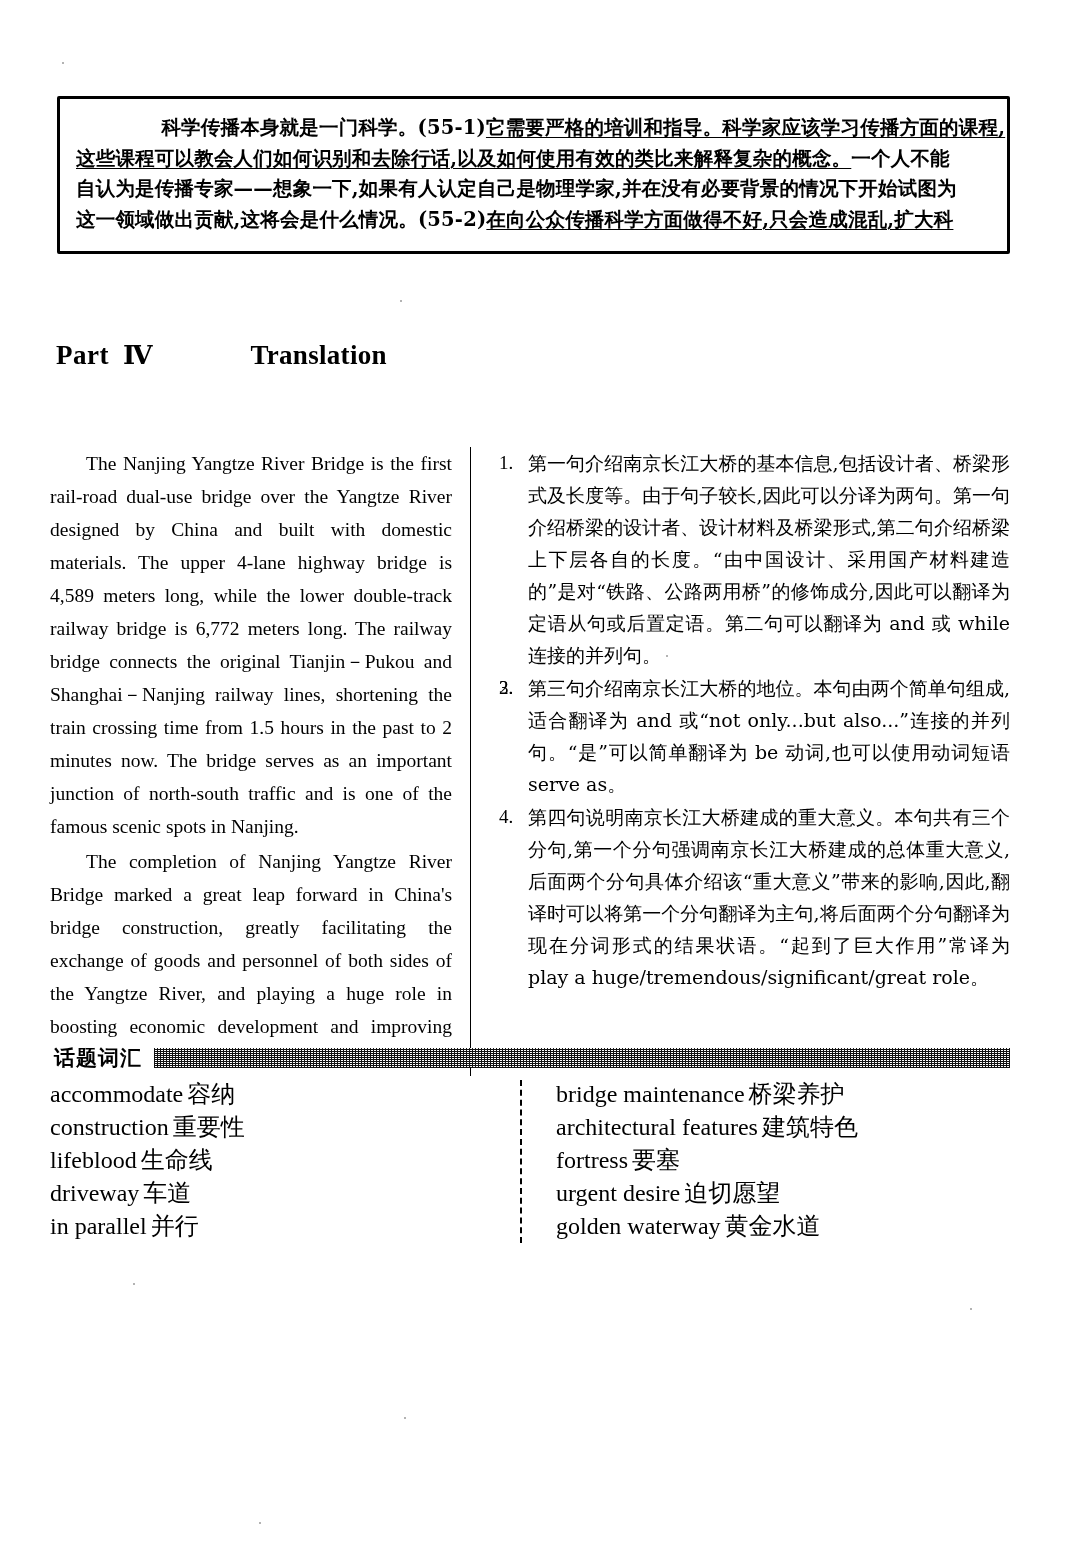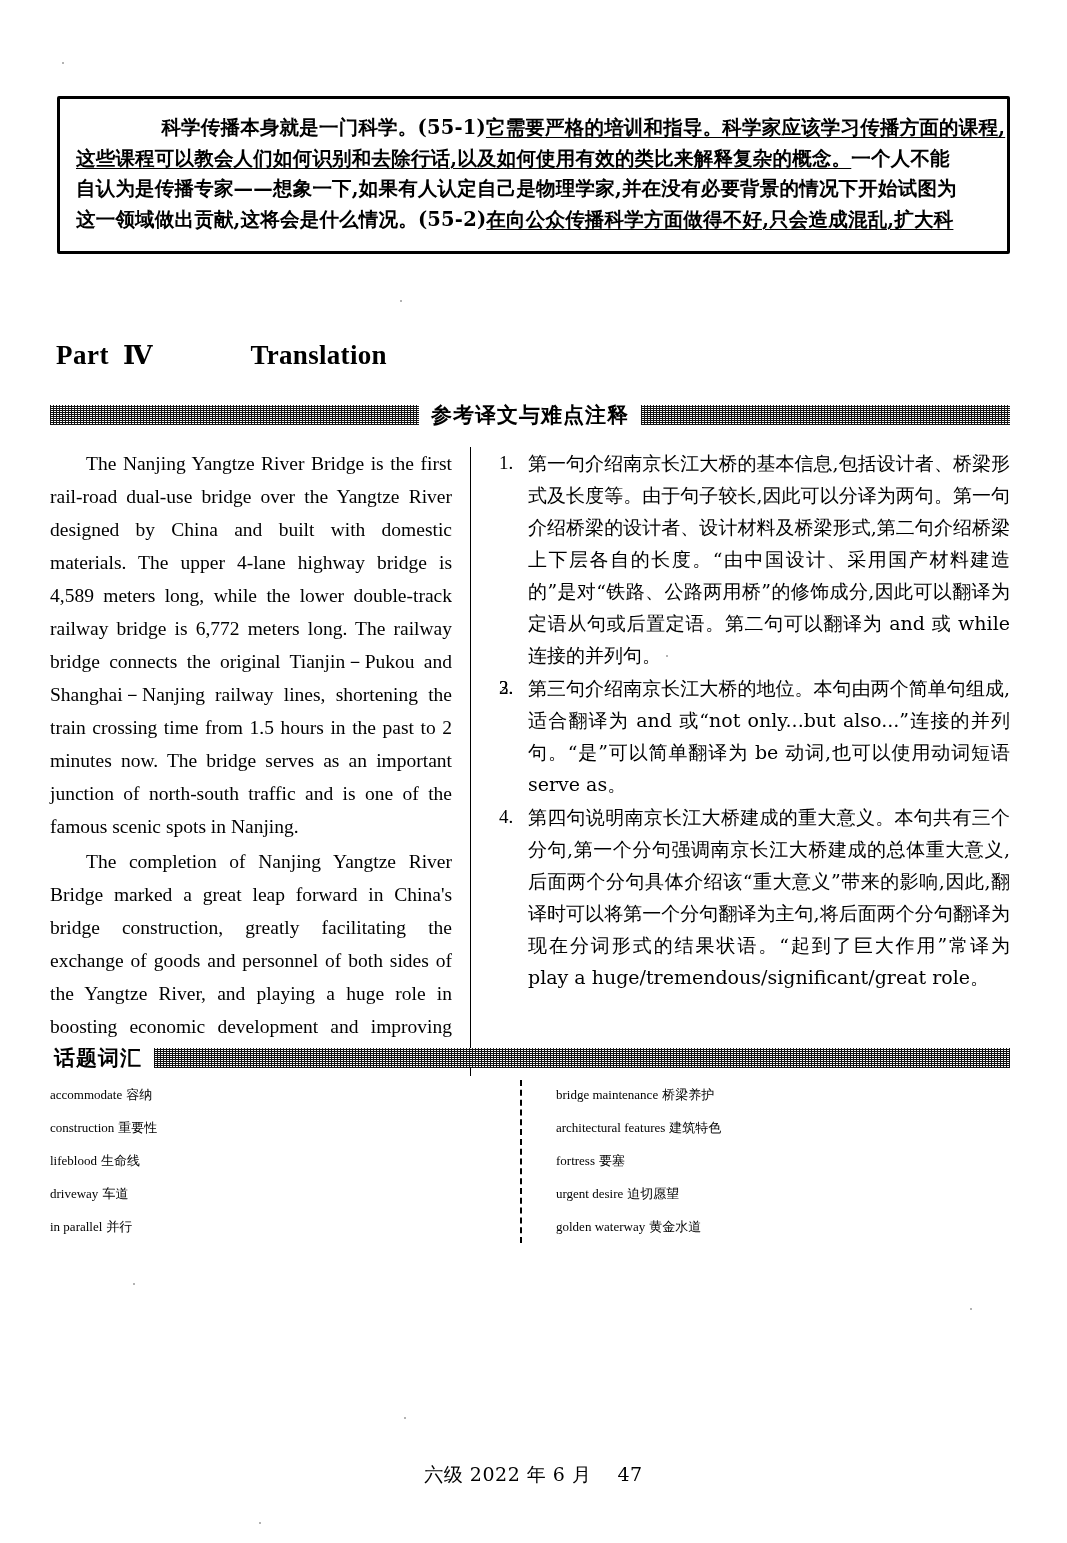--- a/index.html
+++ b/index.html
@@ -175,21 +175,21 @@
   }
   .vocab-col.left { padding-right: 14px; }
   .vocab-col.right { padding-left: 34px; }
   .vocab-divider {
     width: 0;
     border-left: 2px dashed #000;
     align-self: stretch;
     margin: 2px 0 0 0;
   }
   .vocab-item {
-    font-size: 13px;
+    font-size: 24px;
     line-height: 33px;
     white-space: nowrap;
     font-family: "Liberation Serif", "DejaVu Serif", serif;
   }
   .vocab-item .cn {
     font-family: "DejaVu Serif", "Liberation Serif", serif;
     margin-left: 4px;
   }
 
   
@@ -225,25 +225,20 @@
         <div class="passage-line"><span>这一领域做出贡献,这将会是什么情况。(55-2)</span><span class="u">在向公众传播科学方面做得不好,只会造成混乱,扩大科</span></div>
       </div>
   </div>
 
   <div class="part-heading">
     <span class="part-label">Part</span>
     <span class="part-num">Ⅳ</span>
     <span class="part-title">Translation</span>
   </div>
 
-  <div class="section-bar" id="bar-reference">
-    <div class="hatch"></div>
-    <div class="bar-title">参考译文与难点注释</div>
-    <div class="hatch right"></div>
-  </div>
 
   <div class="trans-area">
     <div class="trans-left" id="trans-left">
         <p class="eng-para">The Nanjing Yangtze River Bridge is the first rail-road dual-use bridge over the Yangtze River designed by China and built with domestic materials. The upper 4-lane highway bridge is 4,589 meters long, while the lower double-track railway bridge is 6,772 meters long. The railway bridge connects the original Tianjin－Pukou and Shanghai－Nanjing railway lines, shortening the train crossing time from 1.5 hours in the past to 2 minutes now. The bridge serves as an important junction of north-south traffic and is one of the famous scenic spots in Nanjing.</p>
         <p class="eng-para">The completion of Nanjing Yangtze River Bridge marked a great leap forward in China's bridge construction, greatly facilitating the exchange of goods and personnel of both sides of the Yangtze River, and playing a huge role in boosting economic development and improving people's lives.</p>
       </div>
     <div class="trans-divider"></div>
     <div class="trans-right">
       <ol class="note-list" id="note-list">
           <li class="note-item"><span class="note-num">1.</span><span>第一句介绍南京长江大桥的基本信息,包括设计者、桥梁形式及长度等。由于句子较长,因此可以分译为两句。第一句介绍桥梁的设计者、设计材料及桥梁形式,第二句介绍桥梁上下层各自的长度。“由中国设计、采用国产材料建造的”是对“铁路、公路两用桥”的修饰成分,因此可以翻译为定语从句或后置定语。第二句可以翻译为 and 或 while 连接的并列句。</span></li>
@@ -270,21 +265,20 @@
     <div class="vocab-divider"></div>
     <div class="vocab-col right" id="vocab-right">
         <div class="vocab-item"><span>bridge maintenance</span><span class="cn">桥梁养护</span></div>
         <div class="vocab-item"><span>architectural features</span><span class="cn">建筑特色</span></div>
         <div class="vocab-item"><span>fortress</span><span class="cn">要塞</span></div>
         <div class="vocab-item"><span>urgent desire</span><span class="cn">迫切愿望</span></div>
         <div class="vocab-item"><span>golden waterway</span><span class="cn">黄金水道</span></div>
       </div>
   </div>
 
-  <div class="footer">六级 2022 年 6 月　 47</div>
 
   <div class="speckle" style="left:62px;  top:62px;"></div>
   <div class="speckle" style="left:400px; top:300px;"></div>
   <div class="speckle" style="left:666px; top:655px;"></div>
   <div class="speckle" style="left:259px; top:1522px;"></div>
   <div class="speckle" style="left:404px; top:1417px;"></div>
   <div class="speckle" style="left:970px; top:1308px;"></div>
   <div class="speckle" style="left:133px; top:1283px;"></div>
 </div>
 

